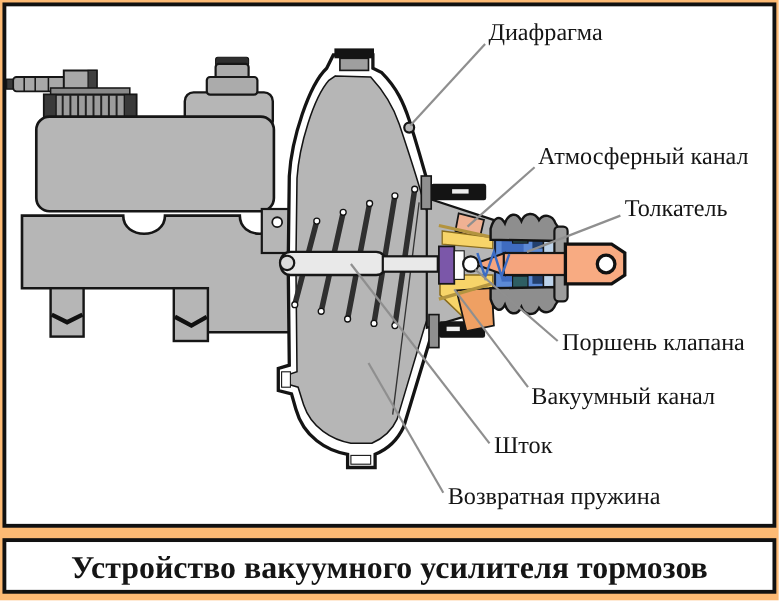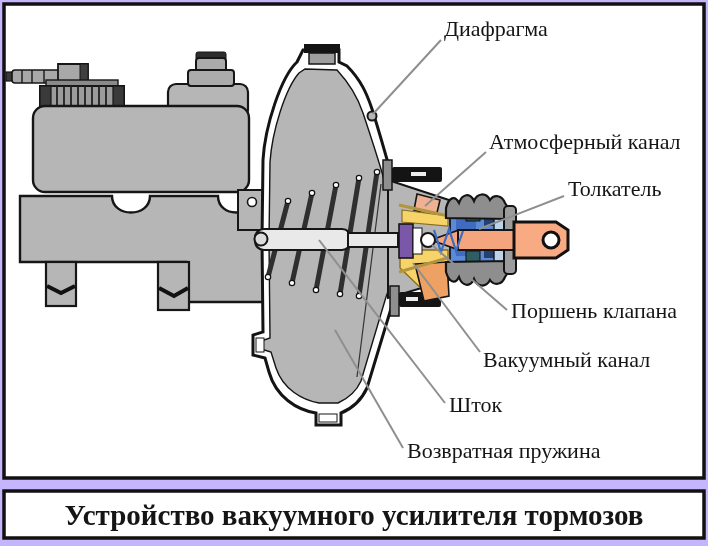--- a/index.html
+++ b/index.html
@@ -1,17 +1,17 @@
 <!DOCTYPE html>
 <html style="--metal-gray: #b6b6b6; --boot-gray: #8e8e8e; --pushrod-salmon: #f5a57e; --valve-blue: #5c8ad6; --channel-yellow: #f7d469; --piston-purple: #7b57a9; --seal-peach: #f0b193; --seal-orange: #efa063; --valve-teal: #2e5e63; --interior-lightblue: #bdd3ea; --leader-gray: #8f8f8f; --outline: #161616; --text: #151515;"><head>
 <meta charset="utf-8">
 <style>
   html,body{margin:0;padding:0;background:#ffffff;}
   body{width:708px;height:546px;overflow:hidden;font-family:"Liberation Serif","DejaVu Serif",serif;}
-  .stage{position:relative;width:708px;height:546px;background:#c4b5fd;}
+  .stage{position:relative;width:708px;height:546px;background:#fdba74;}
   svg{position:absolute;left:0;top:0;}
   text{font-family:"Liberation Serif","DejaVu Serif",serif;fill:var(--text,#151515);}
   .callout{font-size:22px;}
   .caption-text{font-size:29px;font-weight:700;}
   .f-metal{fill:var(--metal-gray,#b6b6b6);}
   .f-dark{fill:#3a3a3a;}
   .f-black{fill:#141414;}
   .f-salmon{fill:var(--pushrod-salmon,#f5a57e);}
   .f-blue{fill:var(--valve-blue,#5c8ad6);}
   .f-yellow{fill:var(--channel-yellow,#f7d469);}

